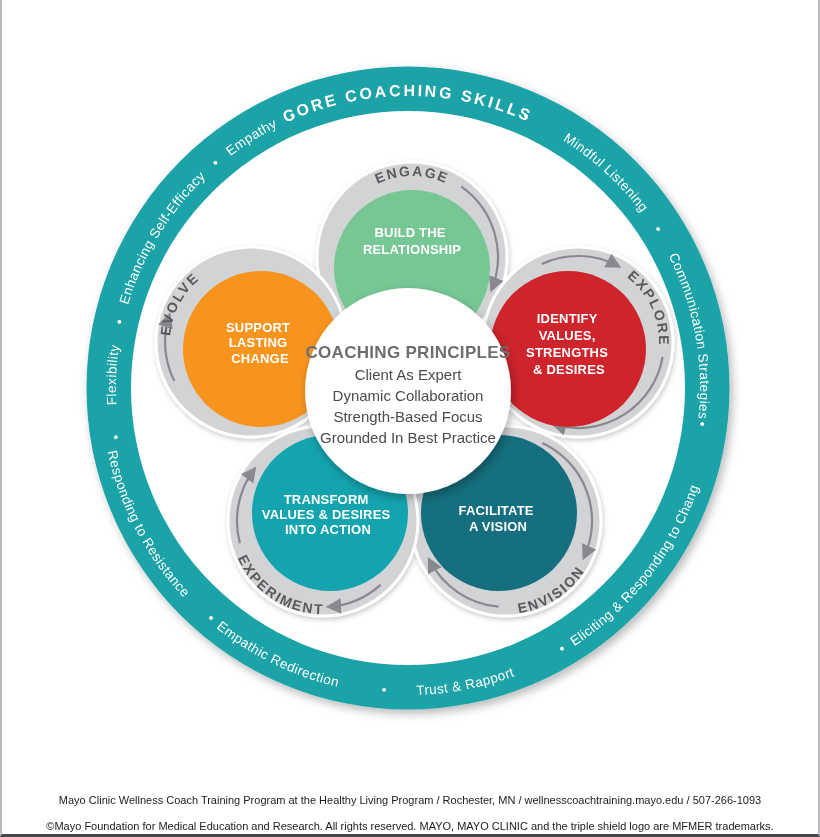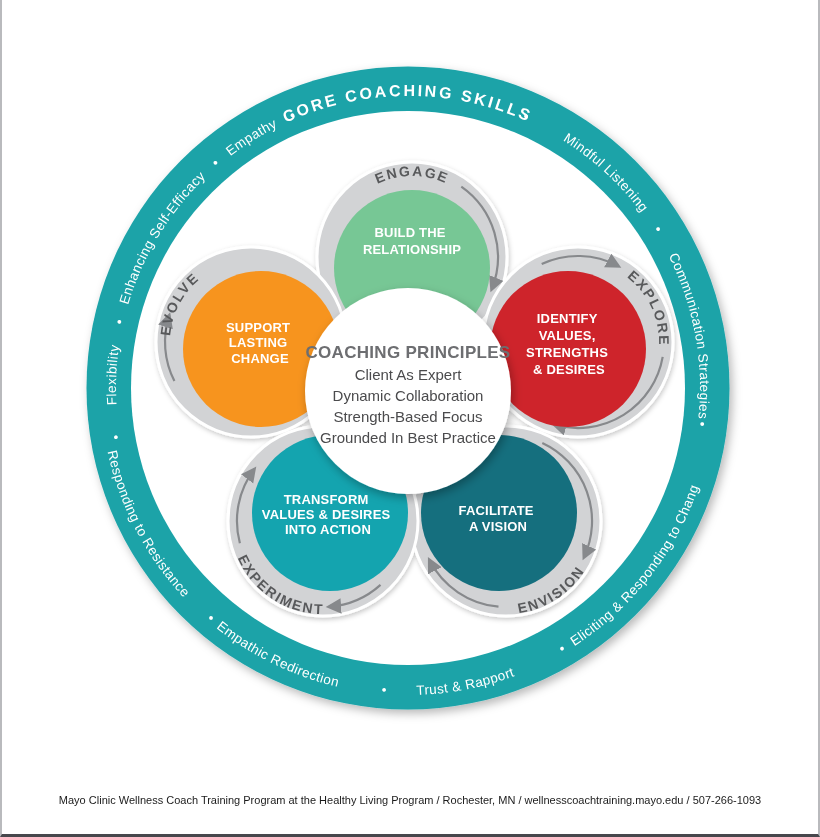--- a/index.html
+++ b/index.html
@@ -140,14 +140,15 @@
 
     <circle cx="406" cy="391" r="103" fill="#ffffff" filter="url(#centerShadow)"></circle>
     <text class="center-title" x="406" y="358">COACHING PRINCIPLES</text>
     <text class="center-line" x="406" y="380">Client As Expert</text>
     <text class="center-line" x="406" y="401">Dynamic Collaboration</text>
     <text class="center-line" x="406" y="422">Strength-Based Focus</text>
     <text class="center-line" x="406" y="443">Grounded In Best Practice</text>
   </svg>
 
   <div class="footer-line footer-line1">Mayo Clinic Wellness Coach Training Program at the Healthy Living Program / Rochester, MN / wellnesscoachtraining.mayo.edu / 507-266-1093</div>
+  <div class="footer-line footer-line2">©Mayo Foundation for Medical Education and Research.  All rights reserved.  MAYO, MAYO CLINIC and the triple shield logo are MFMER trademarks.</div>
 
 </div>
 
 </body></html>

